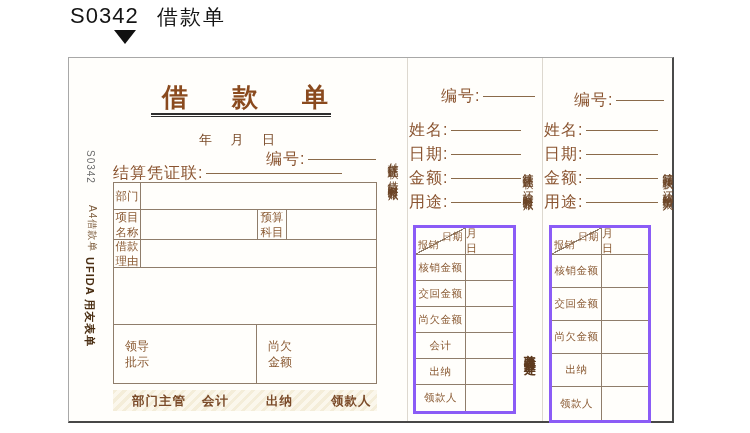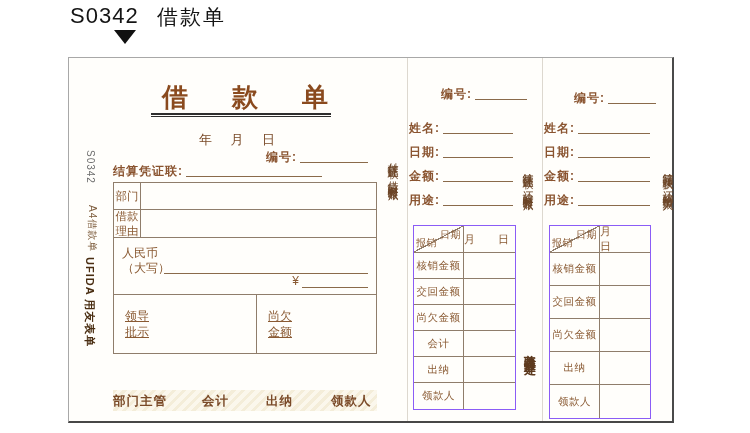--- a/index.html
+++ b/index.html
@@ -25,55 +25,55 @@
   .spine-brand { left:13px; top:199px; font-size:11px; color:#4a2e12; font-weight:bold; letter-spacing:1px; }
 
   
   .form-title { position:absolute; left:44px; top:22px; width:264px; display:flex; justify-content:center;
                 font-size:26px; font-weight:600; color:#8a4a1e; }
   .form-title span { letter-spacing:44px; margin-right:-44px; }
   .title-rule { position:absolute; left:82px; top:55px; width:180px; height:4px;
                 border-top:2px solid #2e2e2e; border-bottom:1px solid #2e2e2e; }
   .date-row { position:absolute; left:130px; top:73px; width:76px; display:flex; justify-content:space-between;
               font-size:13px; color:#7a4a28; }
-  .field { position:absolute; font-size:12px; color:#8a5430; letter-spacing:1px; display:flex; align-items:center;font-weight:bold; }
+  .field { position:absolute; font-size:16px; color:#8a5430; letter-spacing:1px; display:flex; align-items:flex-start; }
   .uline { display:inline-block; border-bottom:1px solid #8a6a4a; height:11px; margin-left:3px; }
 
   
   .ltable { position:absolute; left:44px; top:124px; width:264px; border:1px solid #8f7d6b; background:#fffefb; }
   .lrow { display:flex; border-bottom:1px solid #8f7d6b; }
   .lrow:last-child { border-bottom:none; }
   .lcell { flex:0 0 27px; border-right:1px solid #8f7d6b; display:flex; align-items:center; justify-content:center;
            text-align:center; font-size:11.5px; line-height:1.3; color:#8a5a33; word-break:break-all; padding:0 1px; }
   .lval { flex:1 1 auto; }
   .bcell { flex:0 0 30px; border-left:1px solid #8f7d6b; border-right:1px solid #8f7d6b; }
   .bval { flex:0 0 89px; }
   .amt-cell { flex:1; position:relative; font-size:12px; color:#8a5a33; }
   .aw1 { position:absolute; left:8px; top:7px; }
   .aw2 { position:absolute; left:8px; top:22px; }
   .aline { position:absolute; left:50px; right:8px; top:35px; border-bottom:1px solid #8a6a4a; }
   .ayuan { position:absolute; right:8px; bottom:6px; display:flex; align-items:flex-end; }
   .big-cell { display:flex; align-items:center; padding-left:11px; font-size:12px; color:#8a5a33; }
-  .big-cell .lab { width:26px; line-height:1.35; word-break:break-all;text-decoration:underline; }
+  .big-cell .lab { width:26px; line-height:1.35; word-break:break-all; }
   .cell-l { flex:0 0 143px; border-right:1px solid #8f7d6b; }
   .cell-r { flex:1; }
 
   
   .sig-strip { position:absolute; left:44px; top:332px; width:264px; height:21px;
                background:repeating-linear-gradient(135deg,#f4edd9 0 3px,#fbf7ec 3px 7px); }
   .sig-strip span { position:absolute; top:3px; font-size:12.5px; font-weight:600; color:#7a4a28; letter-spacing:1px; }
 
   
   .vtext { position:absolute; writing-mode:vertical-rl; font-size:11px; color:#6b4426; letter-spacing:1.5px;
            line-height:14px; }
   .vtext .note { margin-top:9px; }
   .seal { position:absolute; writing-mode:vertical-rl; font-size:12px; letter-spacing:2px; color:#5d3a1e; font-weight:600; }
 
   
-  .vtable { position:absolute; border:1px solid #8b5cf6; background:#fffefb; }
+  .vtable { position:absolute; border:3px solid #8b5cf6; background:#fffefb; }
   .vrow { display:flex; border-bottom:1px solid #8f7d6b; }
   .vrow:last-child { border-bottom:none; }
   .vlabel { flex:0 0 50px; border-right:1px solid #8f7d6b; display:flex; align-items:center; justify-content:center;
             font-size:10.5px; color:#8a5a33; letter-spacing:0.5px; }
   .vval { flex:1; }
   .vval.center { display:flex; align-items:center; justify-content:center; font-size:11px; color:#8a5a33; letter-spacing:6px; }
   .diag { position:relative;
           background:linear-gradient(to bottom right, transparent calc(50% - 0.6px), #8f7d6b calc(50% - 0.6px),
                      #8f7d6b calc(50% + 0.6px), transparent calc(50% + 0.6px)); }
   .diag .diag-top { position:absolute; top:2px; right:2px; font-size:10px; color:#8a5a33; }
@@ -115,47 +115,44 @@
     <div class="field" style="left:44px; top:105px;">
       <span>结算凭证联:</span>
       <span class="uline" style="width:136px"></span>
     </div>
 
     <div class="ltable">
       <div class="lrow" style="height:27px">
         <div class="lcell">部门</div>
         <div class="lval"></div>
       </div>
+      <div class="lrow" style="height:30px">
+        <div class="lcell">项目名称</div>
+        <div class="lval"></div>
+        <div class="lcell bcell">预算科目</div>
+        <div class="bval"></div>
+      </div>
       <div class="lrow" style="height:28px">
         <div class="lcell">借款理由</div>
         <div class="lval"></div>
       </div>
       <div class="lrow" style="height:57px">
-        <div class="amt-cell">
-          <span class="aw1">人民币</span>
-          <span class="aw2">（大写）</span>
-          <span class="aline"></span>
-          <span class="ayuan">
-            <span>¥</span>
-            <span class="uline" style="width:66px"></span>
-          </span>
-        </div>
       </div>
       <div class="lrow" style="height:58px">
         <div class="big-cell cell-l">
           <span class="lab">领导批示</span>
         </div>
         <div class="big-cell cell-r">
           <span class="lab">尚欠金额</span>
         </div>
       </div>
     </div>
 
     <div class="sig-strip">
-      <span style="left:0">部门主管</span>
+      <span style="left:19px">部门主管</span>
       <span style="left:89px">会计</span>
       <span style="left:153px">出纳</span>
       <span style="left:218px">领款人</span>
     </div>
 
     <div class="vtext" style="left:317px; top:96px;">
       <span>付款凭证联</span><span class="note">（借款时财务做账）</span>
     </div>
 
     <div class="field" style="left:372px; top:28px;">

